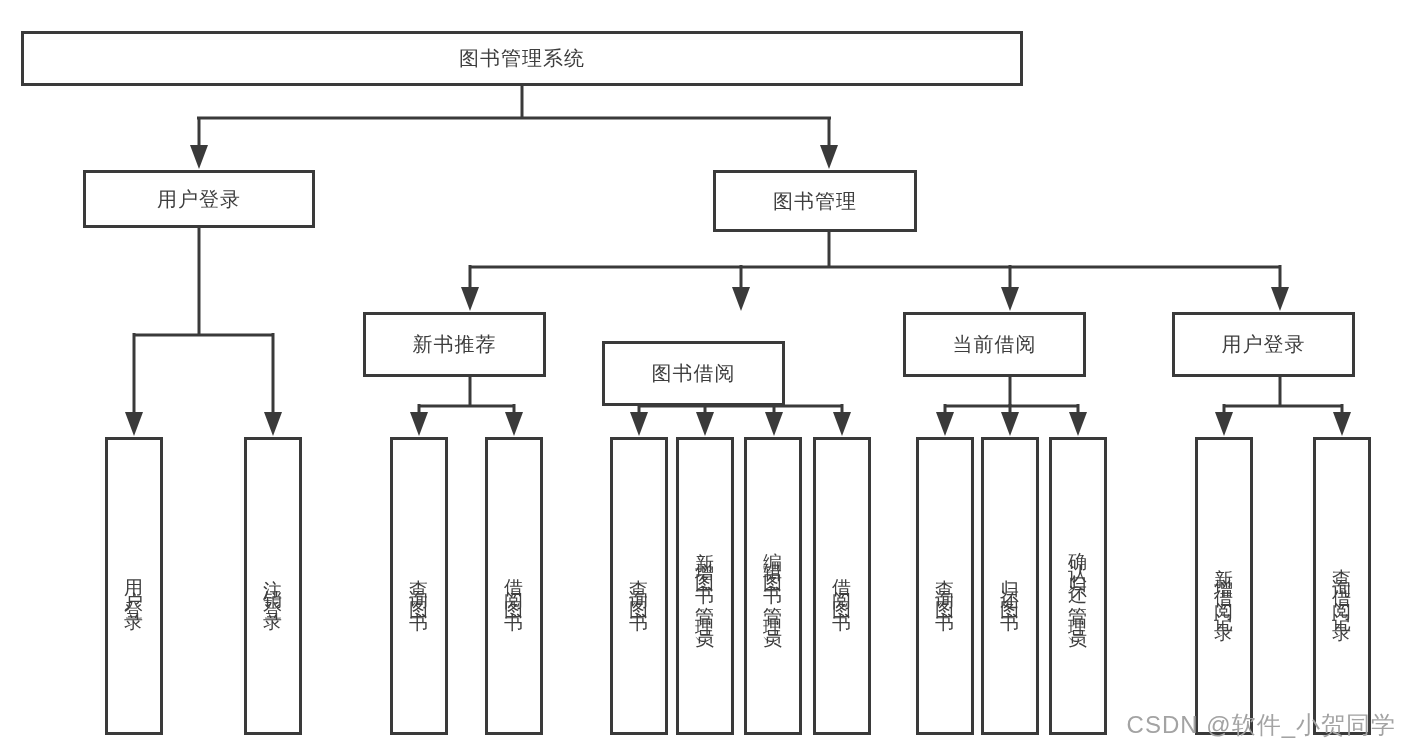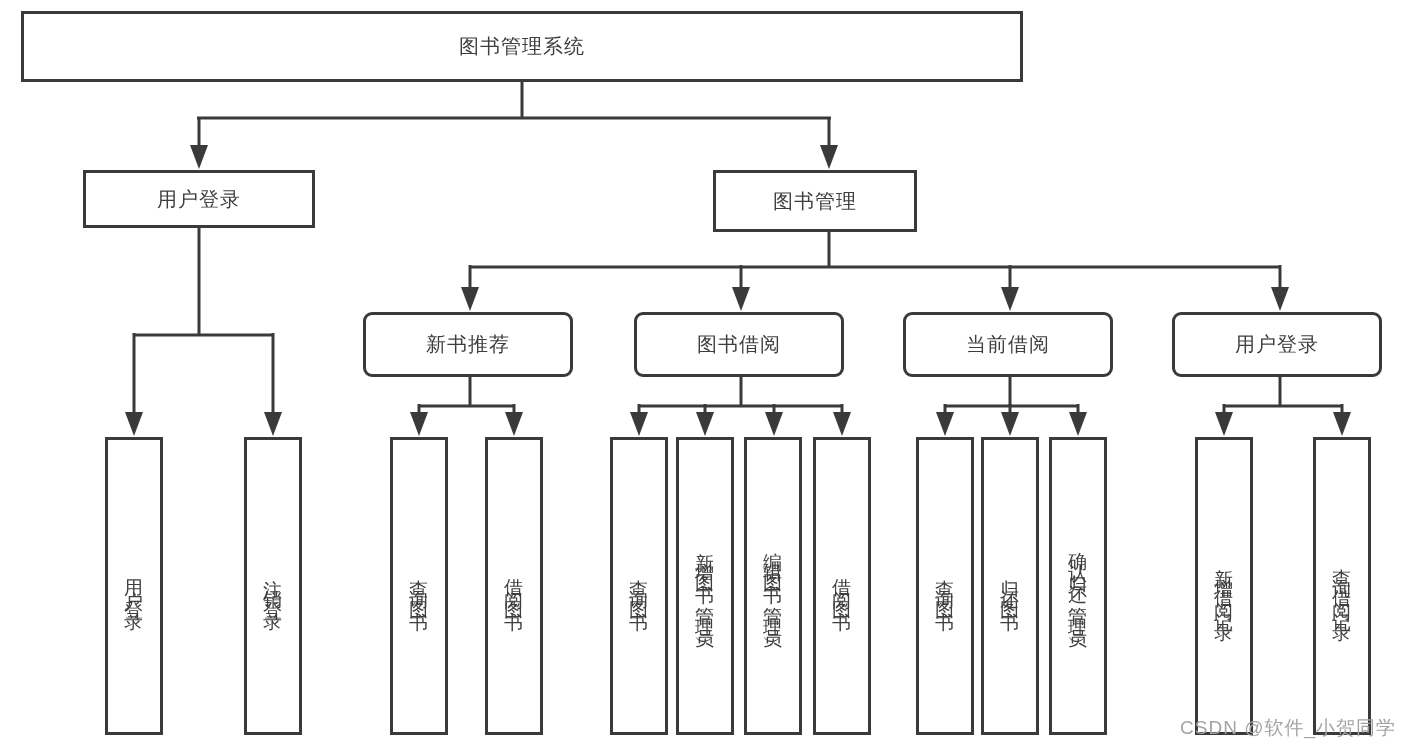--- a/index.html
+++ b/index.html
@@ -21,36 +21,36 @@
     color:#3e3e3e;
   }
   .hlabel{font-size:20px;letter-spacing:1px;white-space:nowrap;}
   .vbox .vlabel{
     writing-mode:vertical-rl;
     font-size:19px;
     letter-spacing:11px;
     line-height:1;
     white-space:nowrap;
   }
-  .root-box{left:21px;top:11px;width:1002px;height:71px;}
+  .root-box{left:21px;top:31px;width:1002px;height:55px;}
   .l2-a{left:83px;top:170px;width:232px;height:58px;}
   .l2-b{left:713px;top:170px;width:204px;height:62px;}
-  .l3{top:312px;width:210px;height:65px;border-radius:9px;}
-  .l3-a{left:363px;} .l3-b{left:634px;} .l3-c{left:903px;text-align:right;} .l3-d{left:1172px;}
+  .l3{top:312px;width:183px;height:65px;}
+  .l3-a{left:363px;} .l3-b{left:602px;margin-top:29px;} .l3-c{left:903px;text-align:right;} .l3-d{left:1172px;}
   .leaf{top:437px;width:58px;height:298px;}
   .lf0{left:105px;} .lf1{left:244px;}
   .lf2{left:390px;} .lf3{left:485px;}
   .lf4{left:610px;} .lf5{left:676px;} .lf6{left:744px;} .lf7{left:813px;}
   .lf8{left:916px;} .lf9{left:981px;} .lf10{left:1049px;}
   .lf11{left:1195px;} .lf12{left:1313px;}
   .connector-svg{position:absolute;left:0;top:0;width:1405px;height:747px;pointer-events:none;}
   .watermark{
     position:absolute;
     right:9px;bottom:6px;
-    font-size:19px;
+    font-size:24px;
     color:#a3a3a3;
     letter-spacing:1px;
     white-space:nowrap;
     z-index:5;
   }
 </style>
 </head>
 <body>
 
 <div class="canvas">

